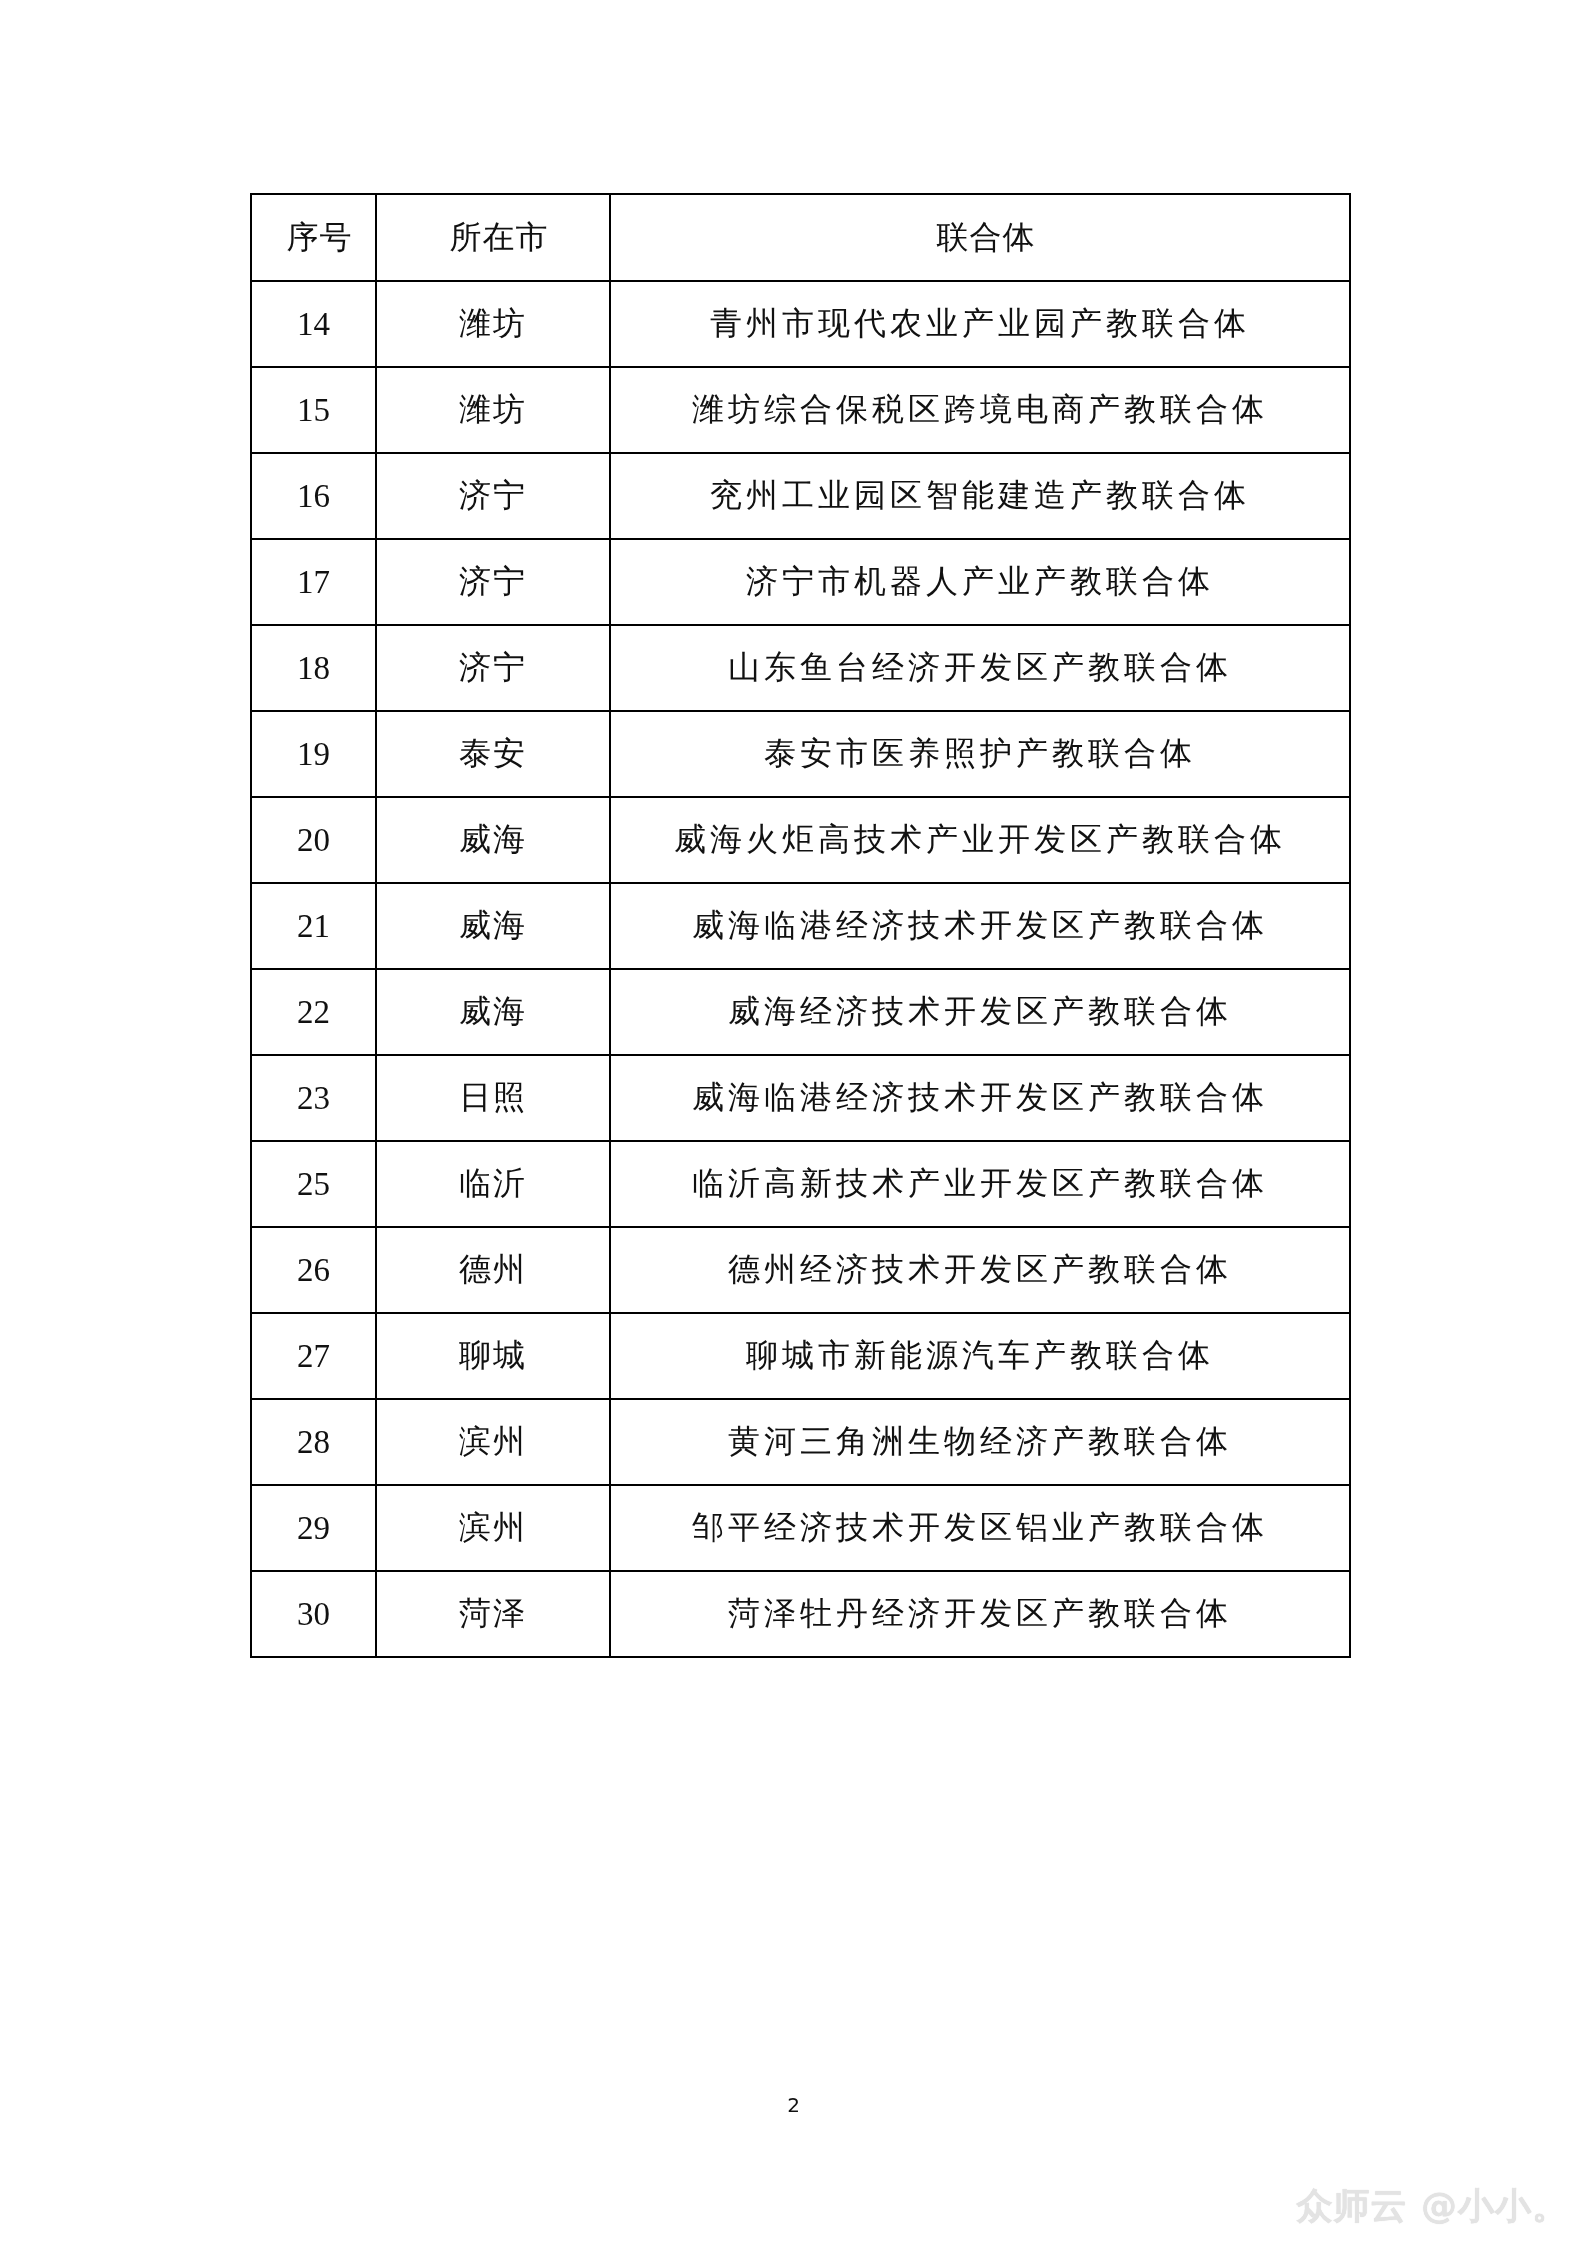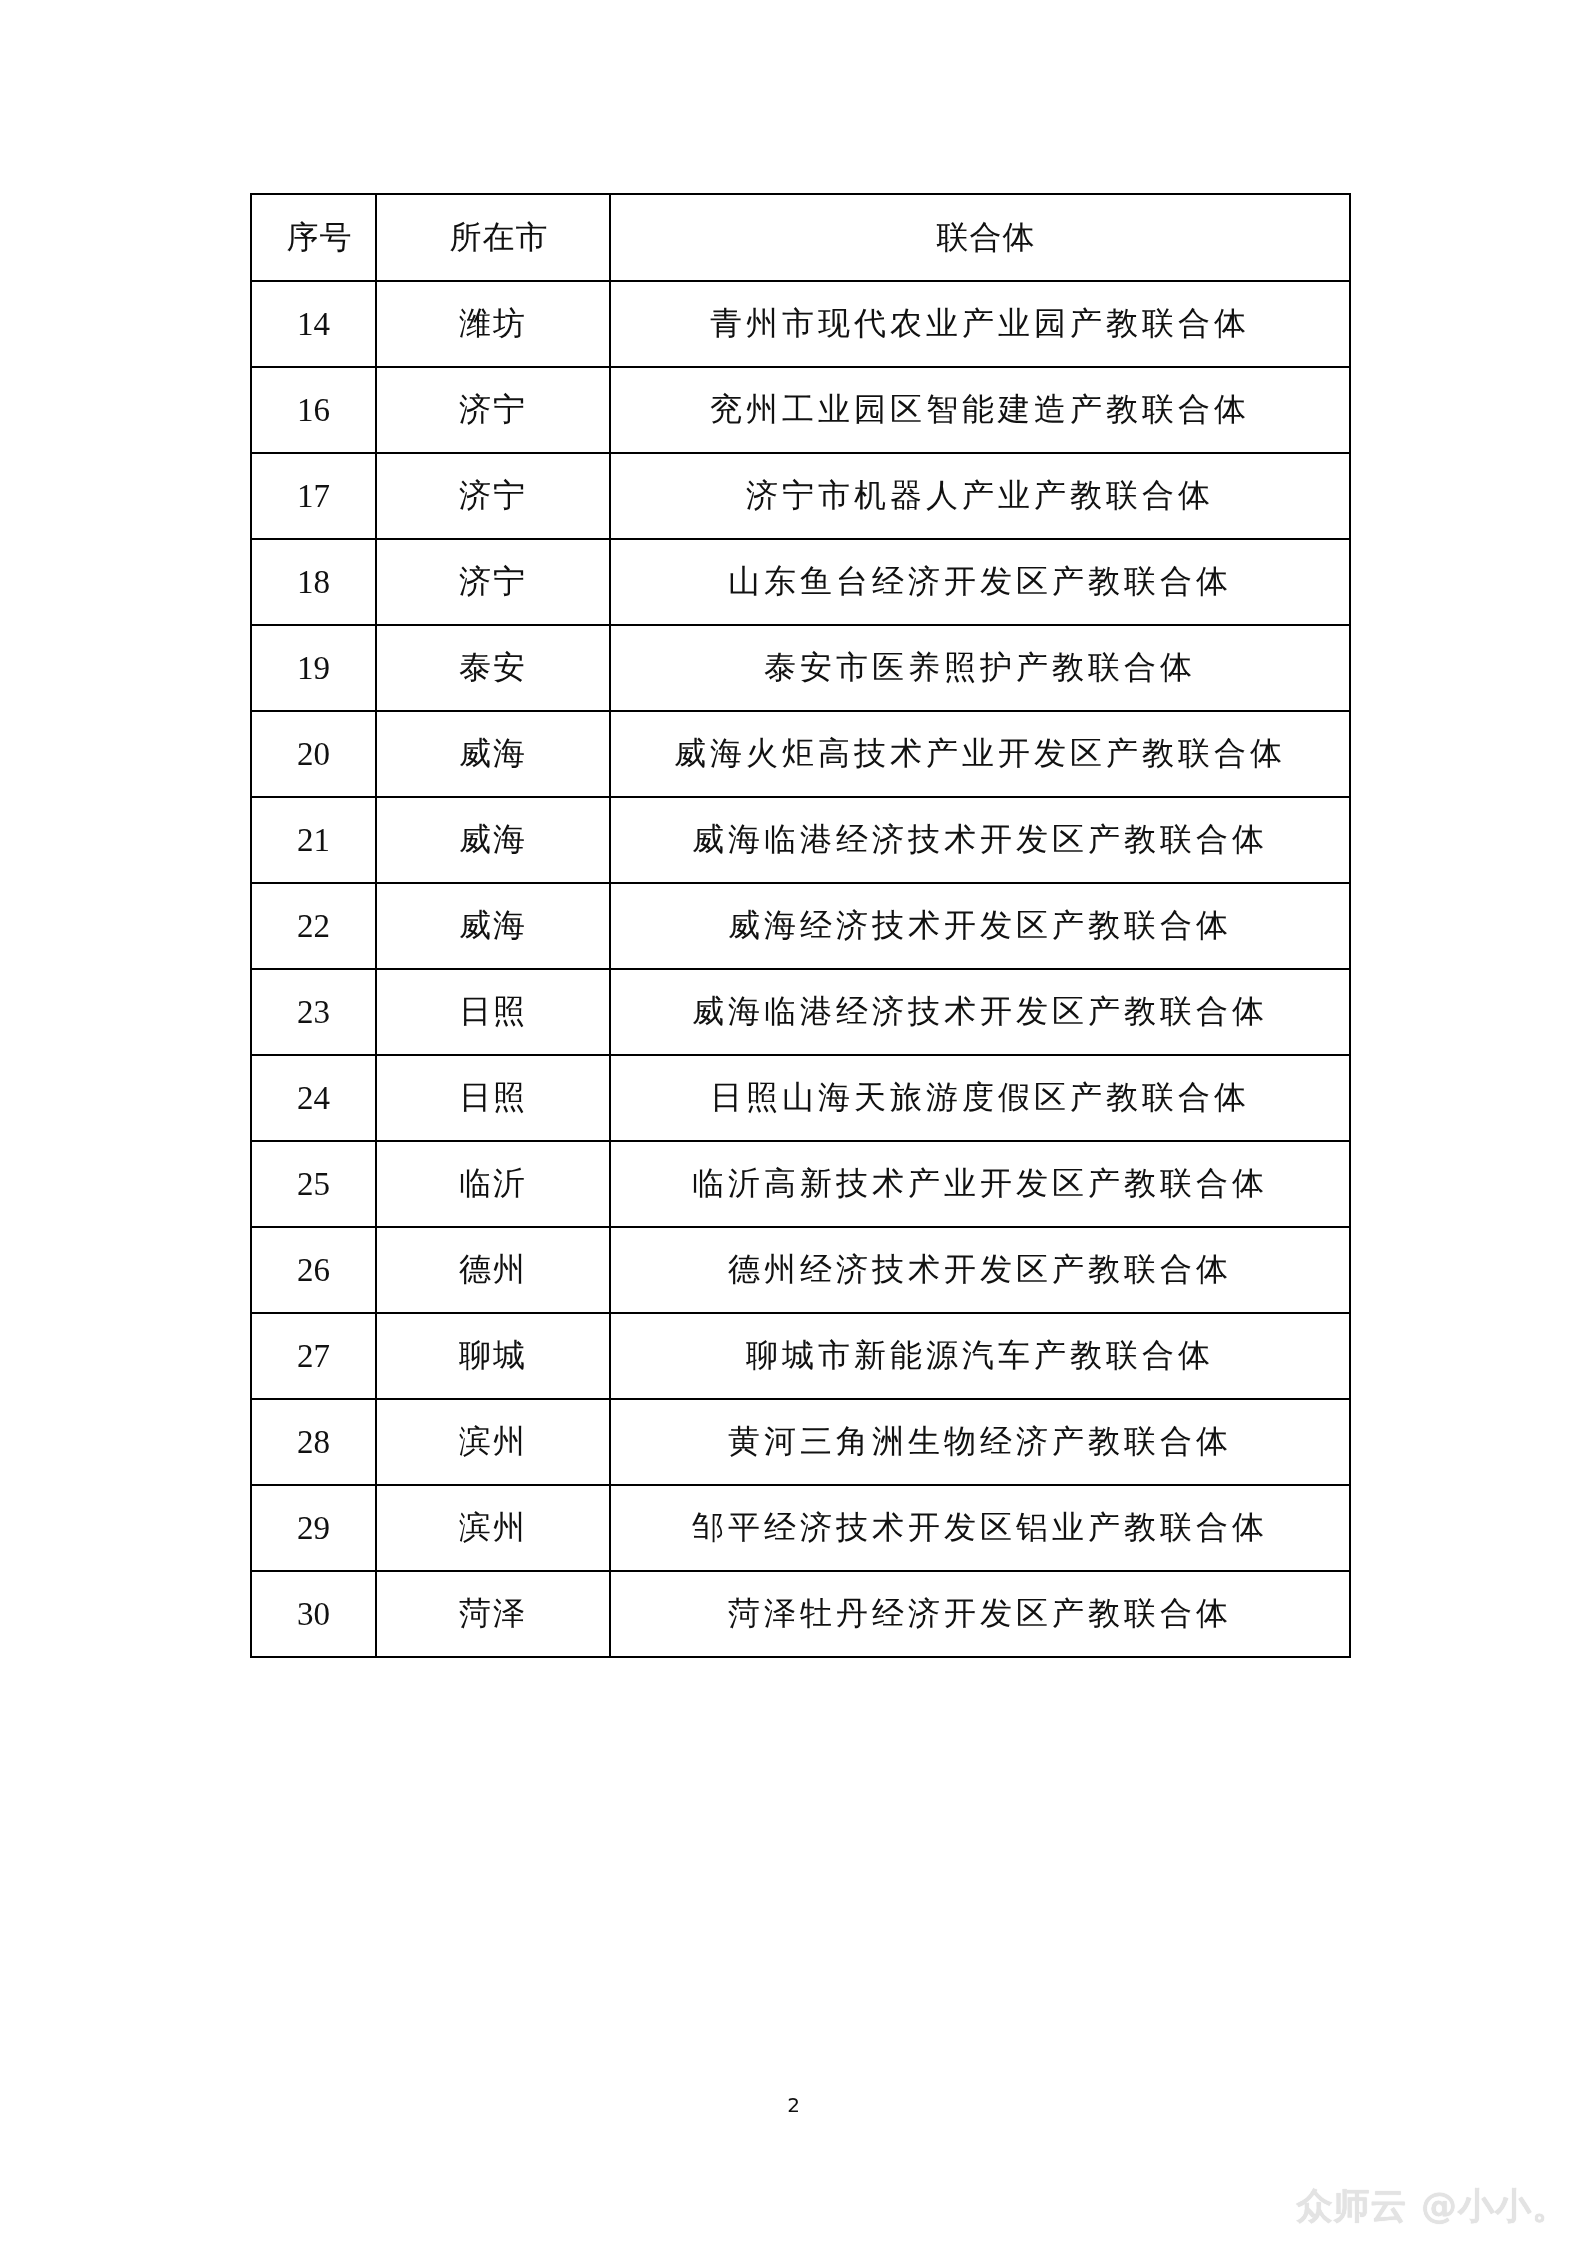--- a/index.html
+++ b/index.html
@@ -102,20 +102,25 @@
         <th>联合体</th>
       </tr>
     </thead>
     <tbody>
       <tr>
         <td class="no">14</td>
         <td class="city">潍坊</td>
         <td class="name">青州市现代农业产业园产教联合体</td>
       </tr>
       <tr>
+        <td class="no">15</td>
+        <td class="city">潍坊</td>
+        <td class="name">潍坊综合保税区跨境电商产教联合体</td>
+      </tr>
+      <tr>
         <td class="no">16</td>
         <td class="city">济宁</td>
         <td class="name">兖州工业园区智能建造产教联合体</td>
       </tr>
       <tr>
         <td class="no">17</td>
         <td class="city">济宁</td>
         <td class="name">济宁市机器人产业产教联合体</td>
       </tr>
       <tr>
@@ -140,25 +145,20 @@
       </tr>
       <tr>
         <td class="no">22</td>
         <td class="city">威海</td>
         <td class="name">威海经济技术开发区产教联合体</td>
       </tr>
       <tr>
         <td class="no">23</td>
         <td class="city">日照</td>
         <td class="name">威海临港经济技术开发区产教联合体</td>
-      </tr>
-      <tr>
-        <td class="no">24</td>
-        <td class="city">日照</td>
-        <td class="name">日照山海天旅游度假区产教联合体</td>
       </tr>
       <tr>
         <td class="no">25</td>
         <td class="city">临沂</td>
         <td class="name">临沂高新技术产业开发区产教联合体</td>
       </tr>
       <tr>
         <td class="no">26</td>
         <td class="city">德州</td>
         <td class="name">德州经济技术开发区产教联合体</td>

